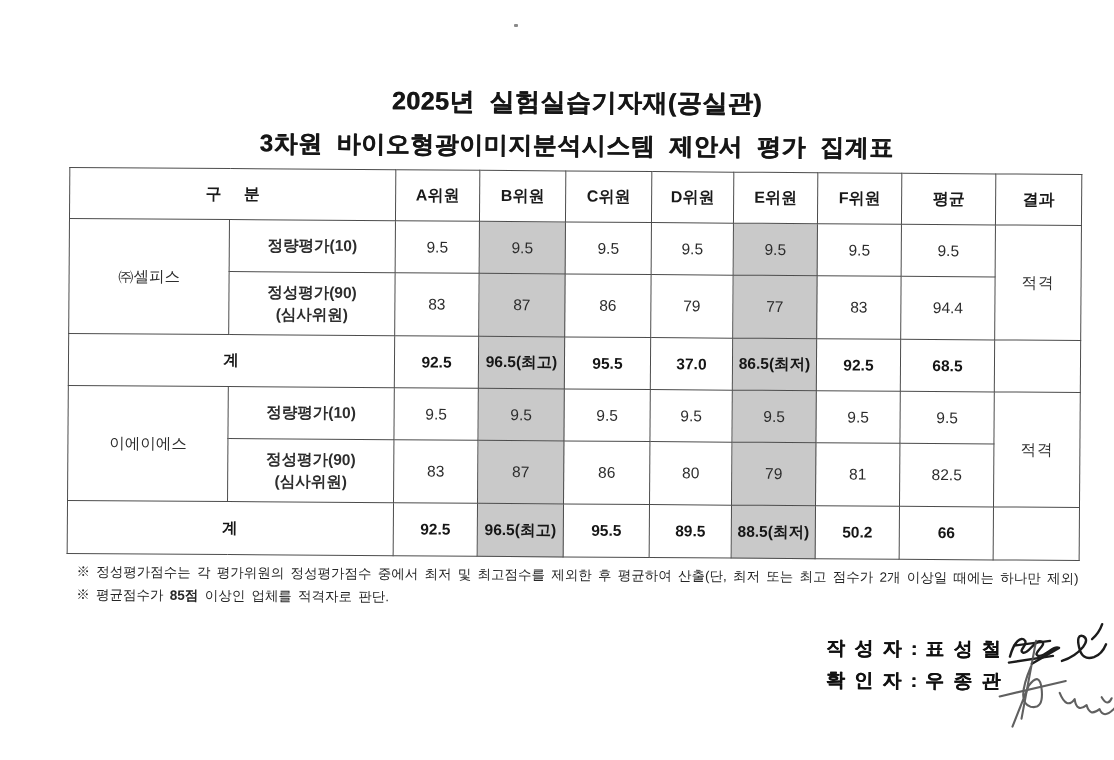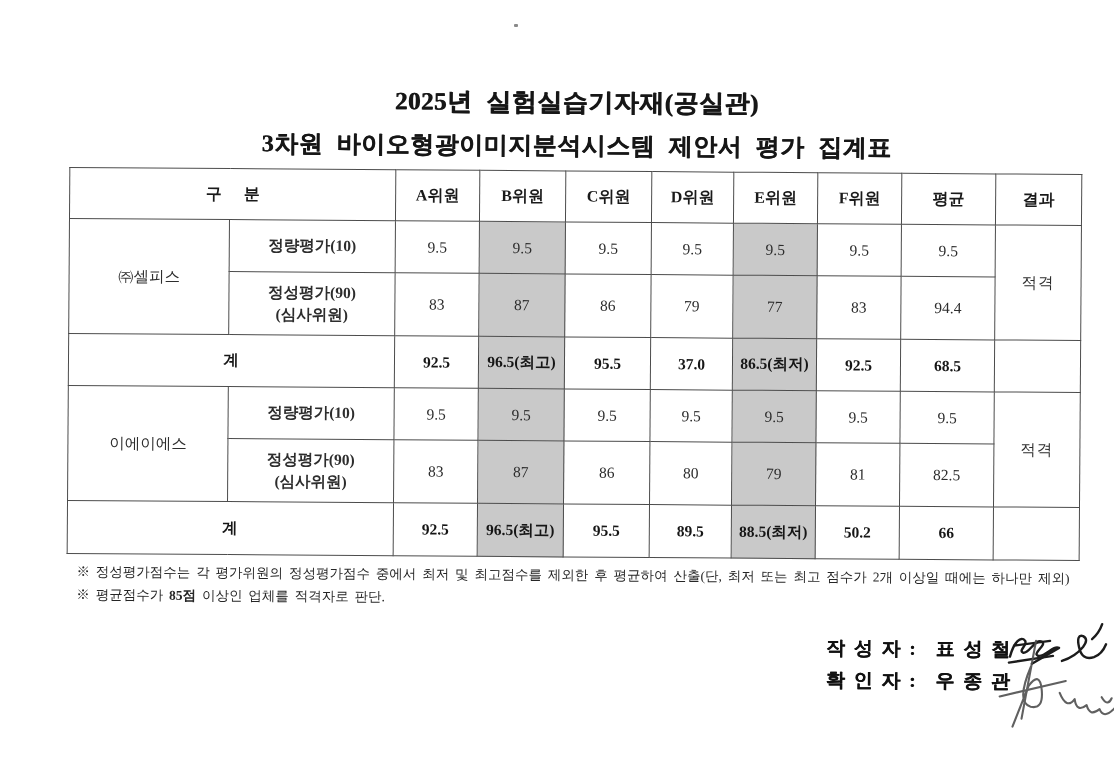--- a/index.html
+++ b/index.html
@@ -1,19 +1,19 @@
 <!DOCTYPE html>
 <html><head>
 <meta charset="utf-8">
 <style>
   html,body{margin:0;padding:0;background:#ffffff;}
   .page{
     position:relative;width:1114px;height:760px;overflow:hidden;
     background:#ffffff;
-    font-family:Liberation Serif, serif;
+    font-family:Liberation Sans, sans-serif;
     color:#1e1e1e;
   }
   
   .content{position:absolute;left:0;top:0;width:1114px;height:760px;
     transform:rotate(0.4deg);transform-origin:70px 360px;}
 
   .speck{position:absolute;left:514px;top:24px;width:4px;height:3px;background:#8a8a8a;border-radius:1px;}
 
   .title{position:absolute;left:0;top:82px;width:1114px;text-align:center;padding-left:36px;box-sizing:border-box;}
   .title .t1{font-size:25px;font-weight:800;letter-spacing:0.5px;word-spacing:7px;
@@ -38,21 +38,21 @@
   td.shade{background:#c9c9c9;}
   tr.total td{font-weight:700;font-size:15.5px;color:#161616;}
   td.total-label{font-weight:700;font-size:17px;letter-spacing:1px;}
   td.result{font-size:16.5px;color:#222;letter-spacing:1px;}
 
   .notes{position:absolute;left:78px;top:560px;width:1010px;font-size:13.5px;color:#262626;line-height:23px;white-space:nowrap;word-spacing:2.5px;}
   .notes b{font-weight:800;}
 
   .sign{position:absolute;left:828px;top:627px;font-size:19px;font-weight:800;color:#111;
     letter-spacing:2px;line-height:32px;white-space:nowrap;text-shadow:0.4px 0 0 #111;}
-  .sign .nm{margin-left:18px;}
+  .sign .nm{margin-left:6px;}
 
   .scribble{position:absolute;left:1002px;top:610px;width:112px;height:118px;overflow:visible;pointer-events:none;}
 </style>
 </head>
 <body>
 
 <div class="page">
   <div class="speck"></div>
 
   <div class="content">

